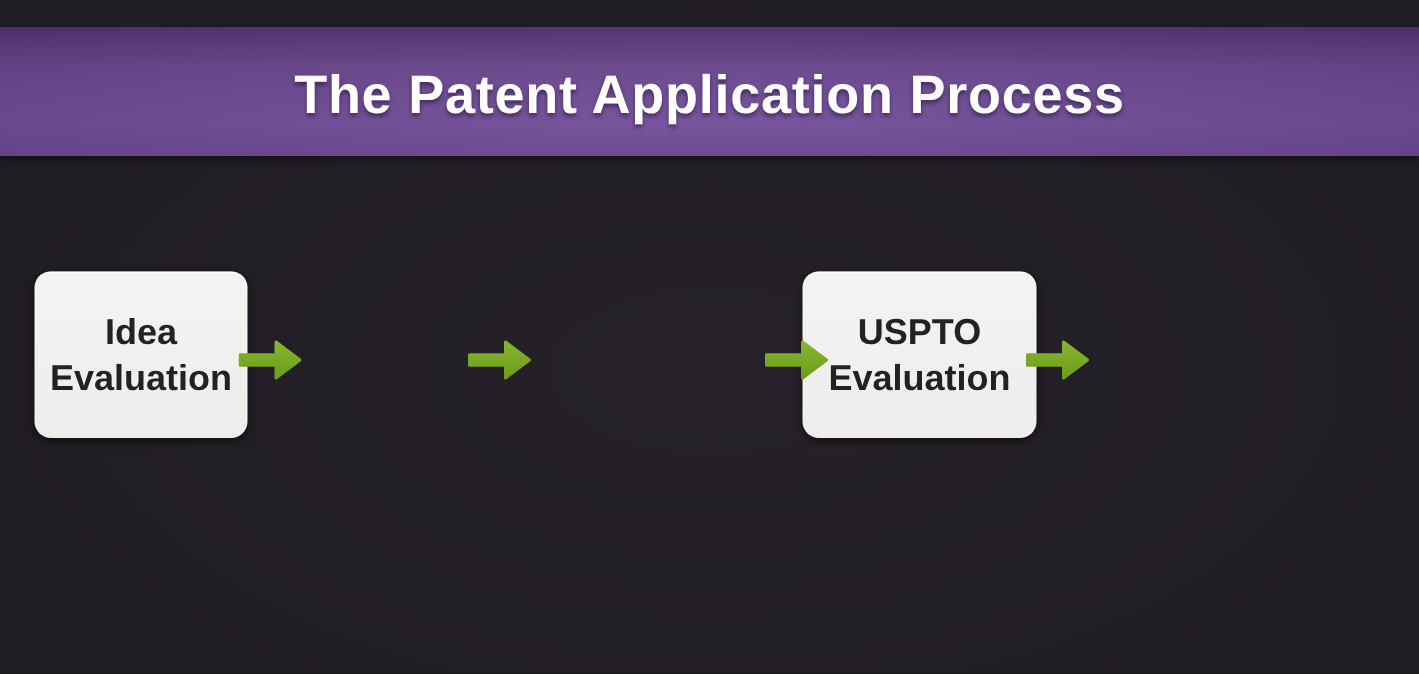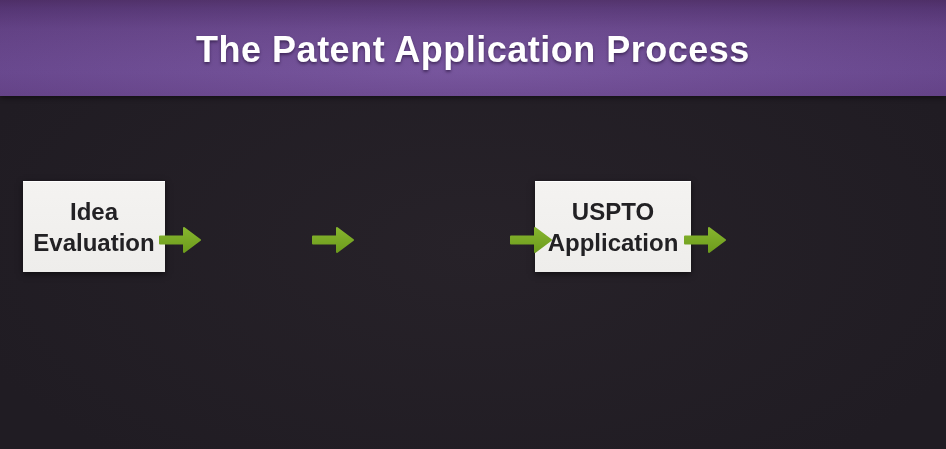--- a/index.html
+++ b/index.html
@@ -11,23 +11,23 @@
   .slide {
     position: relative;
     width: 946px;
     height: 449px;
     overflow: hidden;
     background:
       radial-gradient(ellipse at 50% 55%, var(--bg-light, #272229) 0%, var(--bg-dark, #201c23) 80%);
   }
   .banner {
     position: absolute;
-    left: 0; top: 0;
+    left: 0; top: 18px;
     width: 946px;
-    height: 96px;
+    height: 86px;
     background:
       radial-gradient(ellipse at 50% 70%, rgba(255,255,255,0.07) 0%, rgba(0,0,0,0.10) 100%),
       linear-gradient(180deg, #573473 0px, #5e3b80 9px, #69458f 30%, #6e4a97 75%, #6a4591 100%);
     box-shadow: 0 2px 5px rgba(0,0,0,0.45);
     display: flex;
     align-items: center;
     justify-content: center;
   }
   .title {
     color: var(--title-color, #ffffff);
@@ -39,22 +39,22 @@
   }
   .flow {
     position: absolute;
     left: 0; top: 0;
     width: 946px;
     height: 449px;
   }
   .step-box {
     position: absolute;
     top: 181px;
-    height: 91px;
-    border-radius: 0;
+    height: 111px;
+    border-radius: 11px;
     background: linear-gradient(180deg, #f4f3f1 0%, #eeedeb 100%);
     box-shadow: 0 2px 6px rgba(0,0,0,0.55), inset 0 1px 0 rgba(255,255,255,0.9);
     display: flex;
     align-items: center;
     justify-content: center;
     text-align: center;
   }
   .step-label {
     font-size: 24px;
     font-weight: bold;
@@ -114,21 +114,21 @@
       <path d="M1 11.5 H25 V3 L41 15 L25 27 V18.5 H1 Z" fill="url(#arrowGrad)" stroke="url(#arrowGrad)" stroke-width="2" stroke-linejoin="round"></path>
     </svg>
 
 
     <svg class="flow-arrow arrow-3" viewBox="0 0 42 30">
       <path d="M1 11.5 H25 V3 L41 15 L25 27 V18.5 H1 Z" fill="url(#arrowGrad)" stroke="url(#arrowGrad)" stroke-width="2" stroke-linejoin="round"></path>
     </svg>
 
     <div class="step-box box-4">
       <div class="step-label">USPTO
-Application</div>
+Evaluation</div>
     </div>
 
     <svg class="flow-arrow arrow-4" viewBox="0 0 42 30">
       <path d="M1 11.5 H25 V3 L41 15 L25 27 V18.5 H1 Z" fill="url(#arrowGrad)" stroke="url(#arrowGrad)" stroke-width="2" stroke-linejoin="round"></path>
     </svg>
 
 
   </div>
 </div>
 

